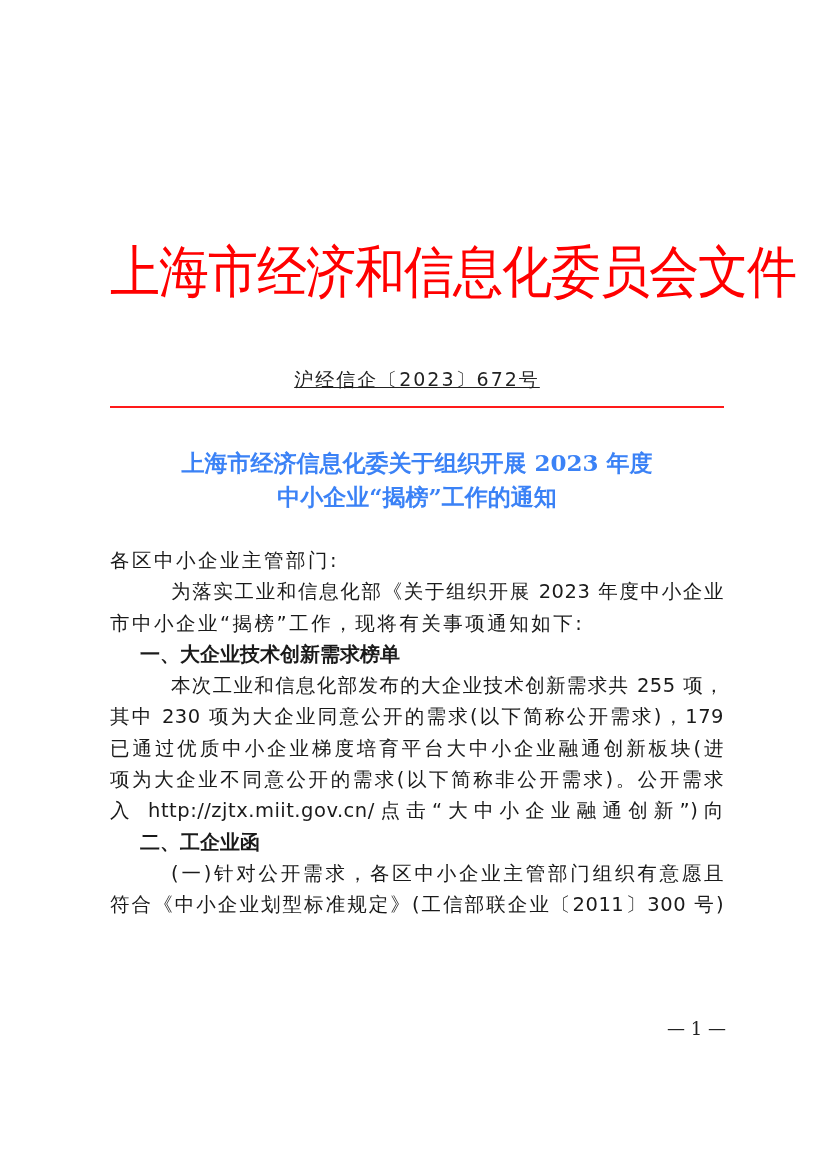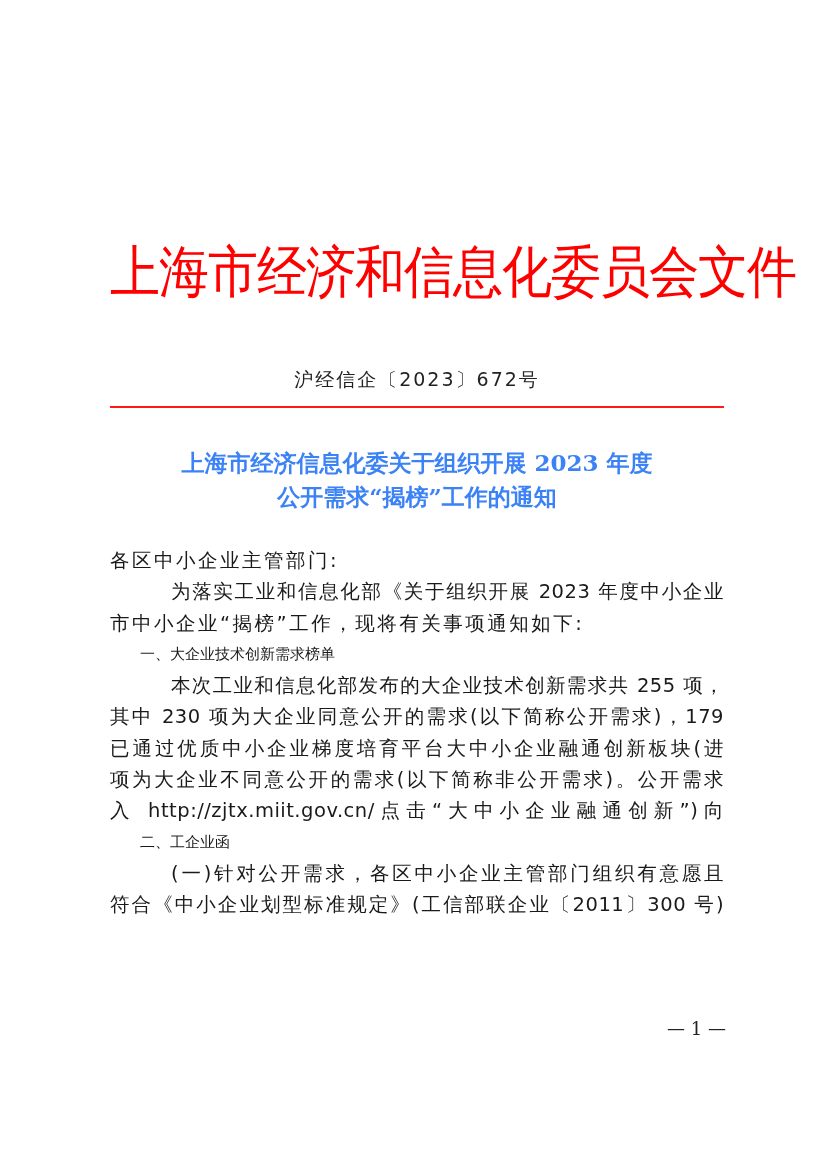--- a/index.html
+++ b/index.html
@@ -42,20 +42,21 @@
       width: 614px;
       top: 364px;
       height: 30px;
       text-align: center;
       font-family: "DejaVu Sans", "Liberation Sans", sans-serif;
       font-size: 19px;
       line-height: 30px;
       letter-spacing: 2px;
       color: #222;
       white-space: nowrap;
+      text-decoration: underline;
     }
     .red-rule {
       position: absolute;
       left: 110px;
       top: 406px;
       width: 614px;
       height: 2px;
       background: #ff1a1a;
     }
     .title-block {
@@ -94,26 +95,26 @@
     }
     .line.no-justify {
       text-align: left;
       text-align-last: left;
       letter-spacing: 2.5px;
     }
     .line.indent {
       padding-left: 61px;
     }
     .line.heading {
-      font-weight: normal;
+      font-weight: bold;
       padding-left: 30px;
       text-align: right;
       text-align-last: left;
       letter-spacing: 0;
-      font-size: 15px;
+      font-size: 20px;
     }
     .page-number {
       position: absolute;
       left: 640px;
       width: 86px;
       top: 1016px;
       height: 26px;
       line-height: 26px;
       text-align: right;
       font-family: "DejaVu Serif", "Liberation Serif", serif;
@@ -128,21 +129,21 @@
 <div class="page">
 
   <div class="red-header">上海市经济和信息化委员会文件</div>
 
   <div class="doc-number">沪经信企〔2023〕672号</div>
 
   <div class="red-rule"></div>
 
   <div class="title-block">
     <span class="title-line">上海市经济信息化委关于组织开展 2023 年度</span>
-    <span class="title-line">公开需求“揭榜”工作的通知</span>
+    <span class="title-line">中小企业“揭榜”工作的通知</span>
   </div>
 
   <div class="body-text">
     <span class="line no-justify">各区中小企业主管部门:</span>
     <span class="line indent">为落实工业和信息化部《关于组织开展 2023 年度中小企业</span>
     <span class="line no-justify">市中小企业“揭榜”工作，现将有关事项通知如下:</span>
     <span class="line heading">一、大企业技术创新需求榜单</span>
     <span class="line indent">本次工业和信息化部发布的大企业技术创新需求共 255 项，</span>
     <span class="line">其中 230 项为大企业同意公开的需求(以下简称公开需求)，179</span>
     <span class="line">已通过优质中小企业梯度培育平台大中小企业融通创新板块(进</span>

